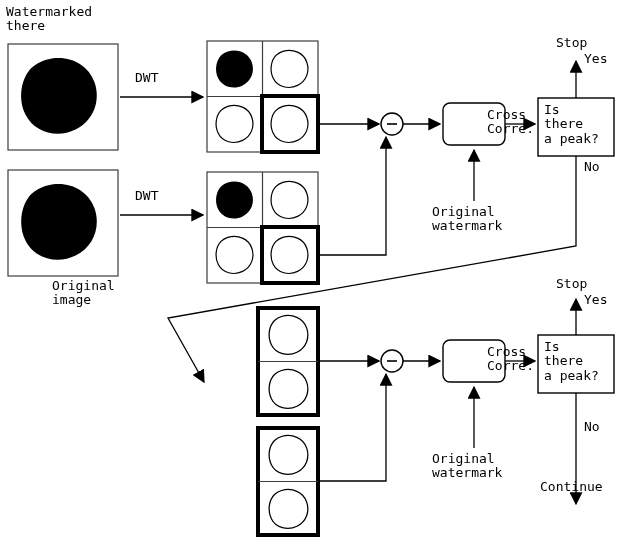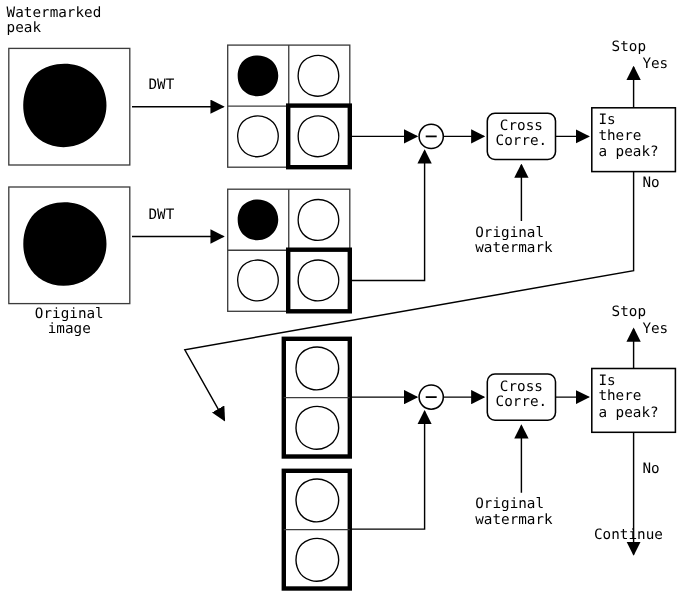--- a/index.html
+++ b/index.html
@@ -12,21 +12,21 @@
   }
   svg{position:absolute;left:0;top:0;}
   .lbl{
     position:absolute;
     font-size:13px;
     line-height:1.1;
     color:#000000;
     white-space:pre-line;
     letter-spacing:0px;
   }
-  .ctr{text-align:center;}
+  .ctr{margin-left:44px;}
 </style>
 </head>
 <body>
 
 <div id="stage">
 
   <svg width="619" height="543" viewBox="0 0 619 543">
     <defs>
       <marker id="arrow" viewBox="0 0 10 10" refX="9" refY="5" markerWidth="10" markerHeight="10" orient="auto">
         <path d="M0,0 L10,5 L0,10 z" fill="#000"></path>
@@ -122,21 +122,21 @@
     <rect x="538" y="335" width="76" height="58" fill="#fff" stroke="#000" stroke-width="1.4"></rect>
 
     <line x1="576" y1="335" x2="576" y2="299" stroke="#000" stroke-width="1.3" marker-end="url(#arrow)"></line>
 
     <line x1="576" y1="393" x2="576" y2="504" stroke="#000" stroke-width="1.3" marker-end="url(#arrow)"></line>
 
     <line x1="474" y1="448" x2="474" y2="387" stroke="#000" stroke-width="1.3" marker-end="url(#arrow)"></line>
   </svg>
 
   <div class="lbl" style="left:6px;top:5px;">Watermarked
-peak</div>
+there</div>
   <div class="lbl" style="left:135px;top:71px;">DWT</div>
   <div class="lbl" style="left:135px;top:189px;">DWT</div>
   <div class="lbl ctr" style="left:8px;top:279px;width:110px;">Original
 image</div>
 
   <div class="lbl ctr" style="left:443px;top:108px;width:62px;">Cross
 Corre.</div>
   <div class="lbl" style="left:544px;top:103px;">Is
 there
 a peak?</div>

